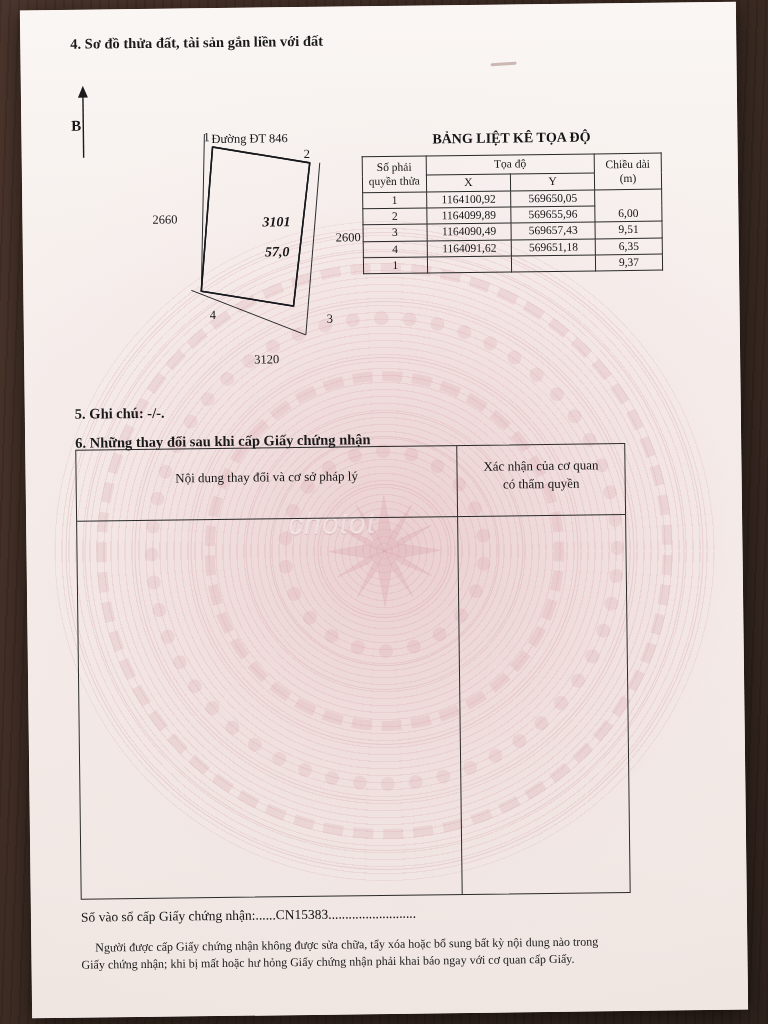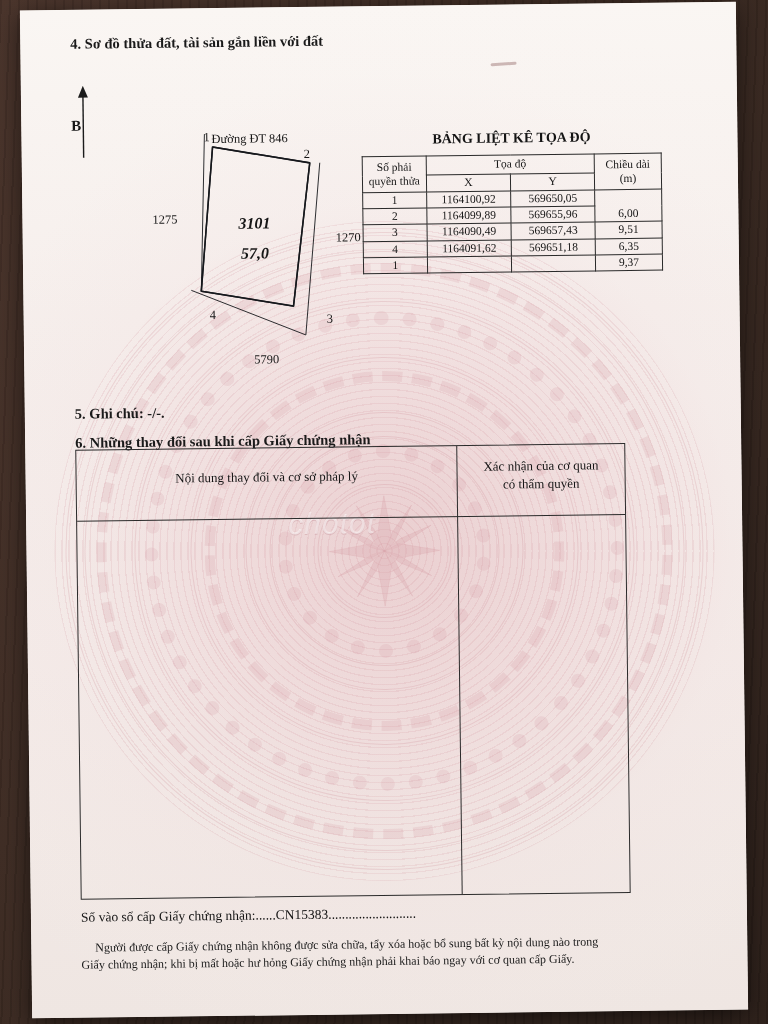--- a/index.html
+++ b/index.html
@@ -140,21 +140,22 @@
   .sketch-label {
     position: absolute;
     font-size: 12.5px;
     color: #161616;
     font-family: "Liberation Serif", serif;
     white-space: nowrap;
   }
   .sketch-label.bold-ital {
     font-weight: bold;
     font-style: italic;
-    font-size: 16px;
+    font-size: 14px;
+    margin-left: 24px;
   }
   .north {
     position: absolute;
     left: 0px;
     top: 16px;
     width: 24px;
     height: 74px;
   }
 
   
@@ -340,23 +341,23 @@
         </svg>
 
         <div class="sketch-label" style="left:132px; top:62px;">1</div>
         <div class="sketch-label" style="left:232px; top:80px;">2</div>
         <div class="sketch-label" style="left:253px; top:245px;">3</div>
         <div class="sketch-label" style="left:136px; top:240px;">4</div>
 
         <div class="sketch-label bold-ital" style="left:166px; top:147px;">3101</div>
         <div class="sketch-label bold-ital" style="left:168px; top:177px;">57,0</div>
 
-        <div class="sketch-label" style="left:80px; top:144px;">1275</div>
-        <div class="sketch-label" style="left:263px; top:164px;">1270</div>
-        <div class="sketch-label" style="left:180px; top:285px;">5790</div>
+        <div class="sketch-label" style="left:80px; top:144px;">2660</div>
+        <div class="sketch-label" style="left:263px; top:164px;">2600</div>
+        <div class="sketch-label" style="left:180px; top:285px;">3120</div>
       </div>
 
       <div class="coord-title">BẢNG LIỆT KÊ TỌA ĐỘ</div>
       <table class="coord-table">
         <tbody>
             <tr class="r-h1">
           <th class="col-no" rowspan="2">
             <div>Số phải</div>
             <div>quyền thửa</div>
           </th>

